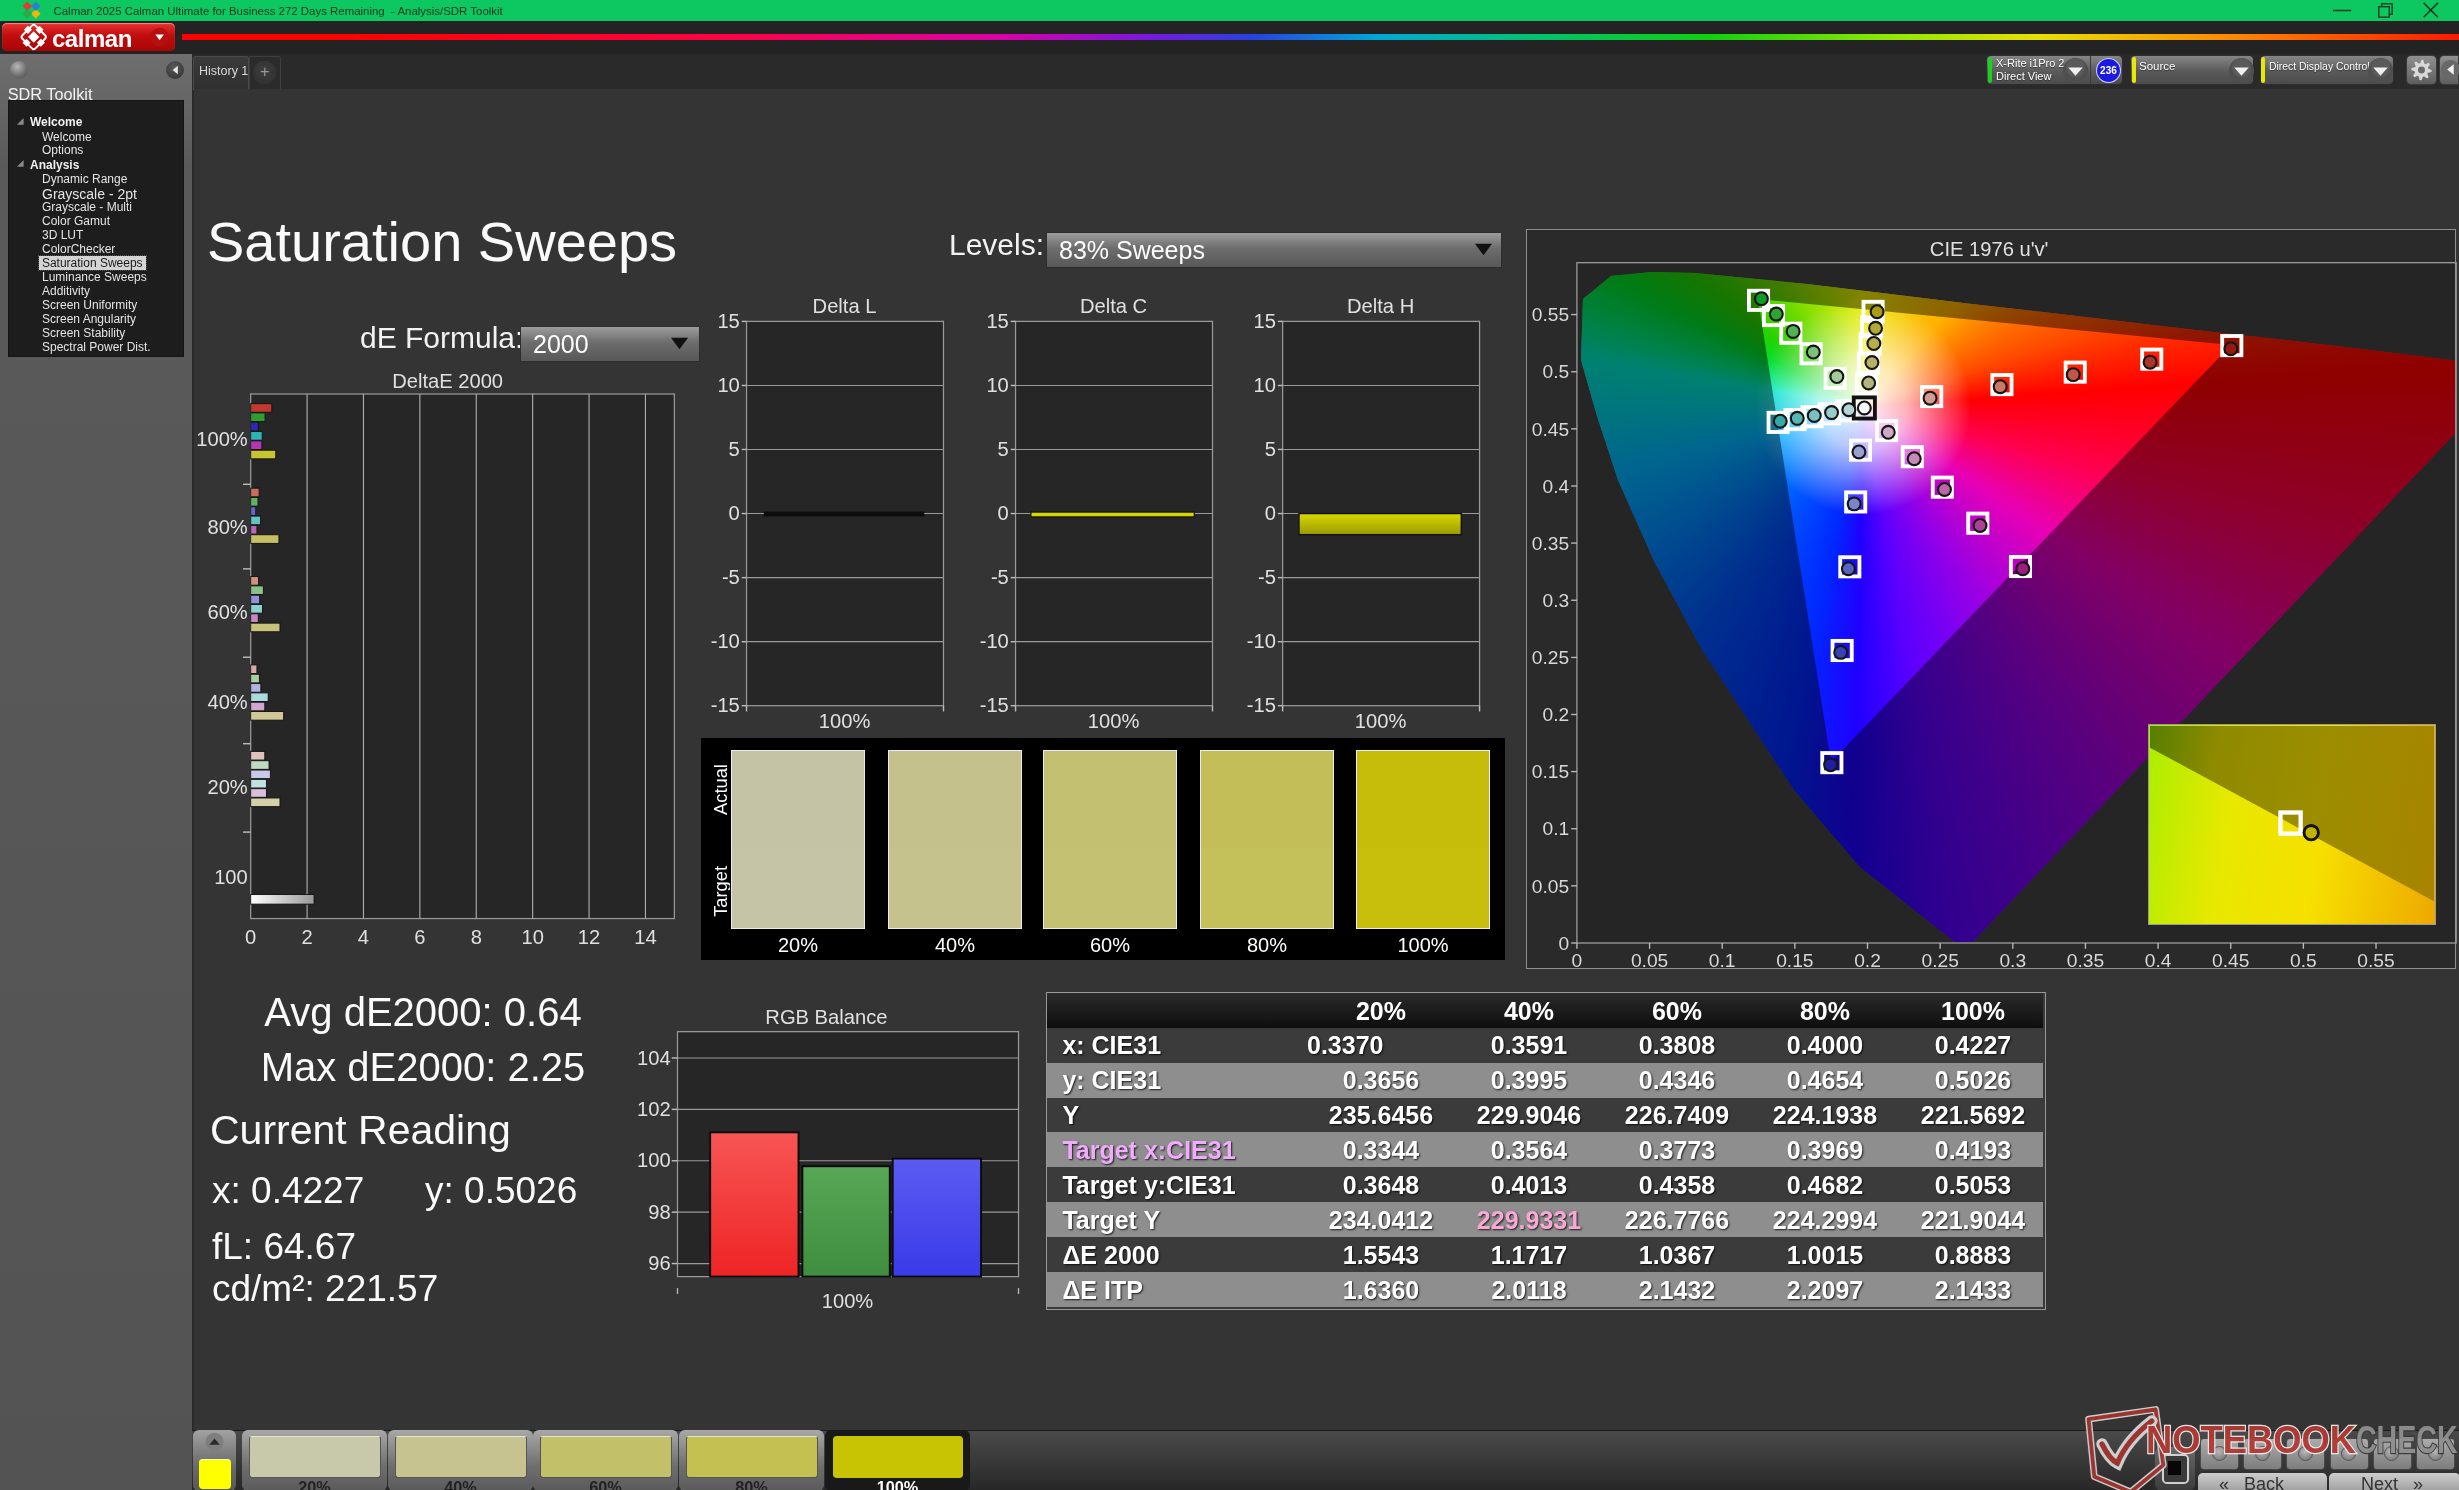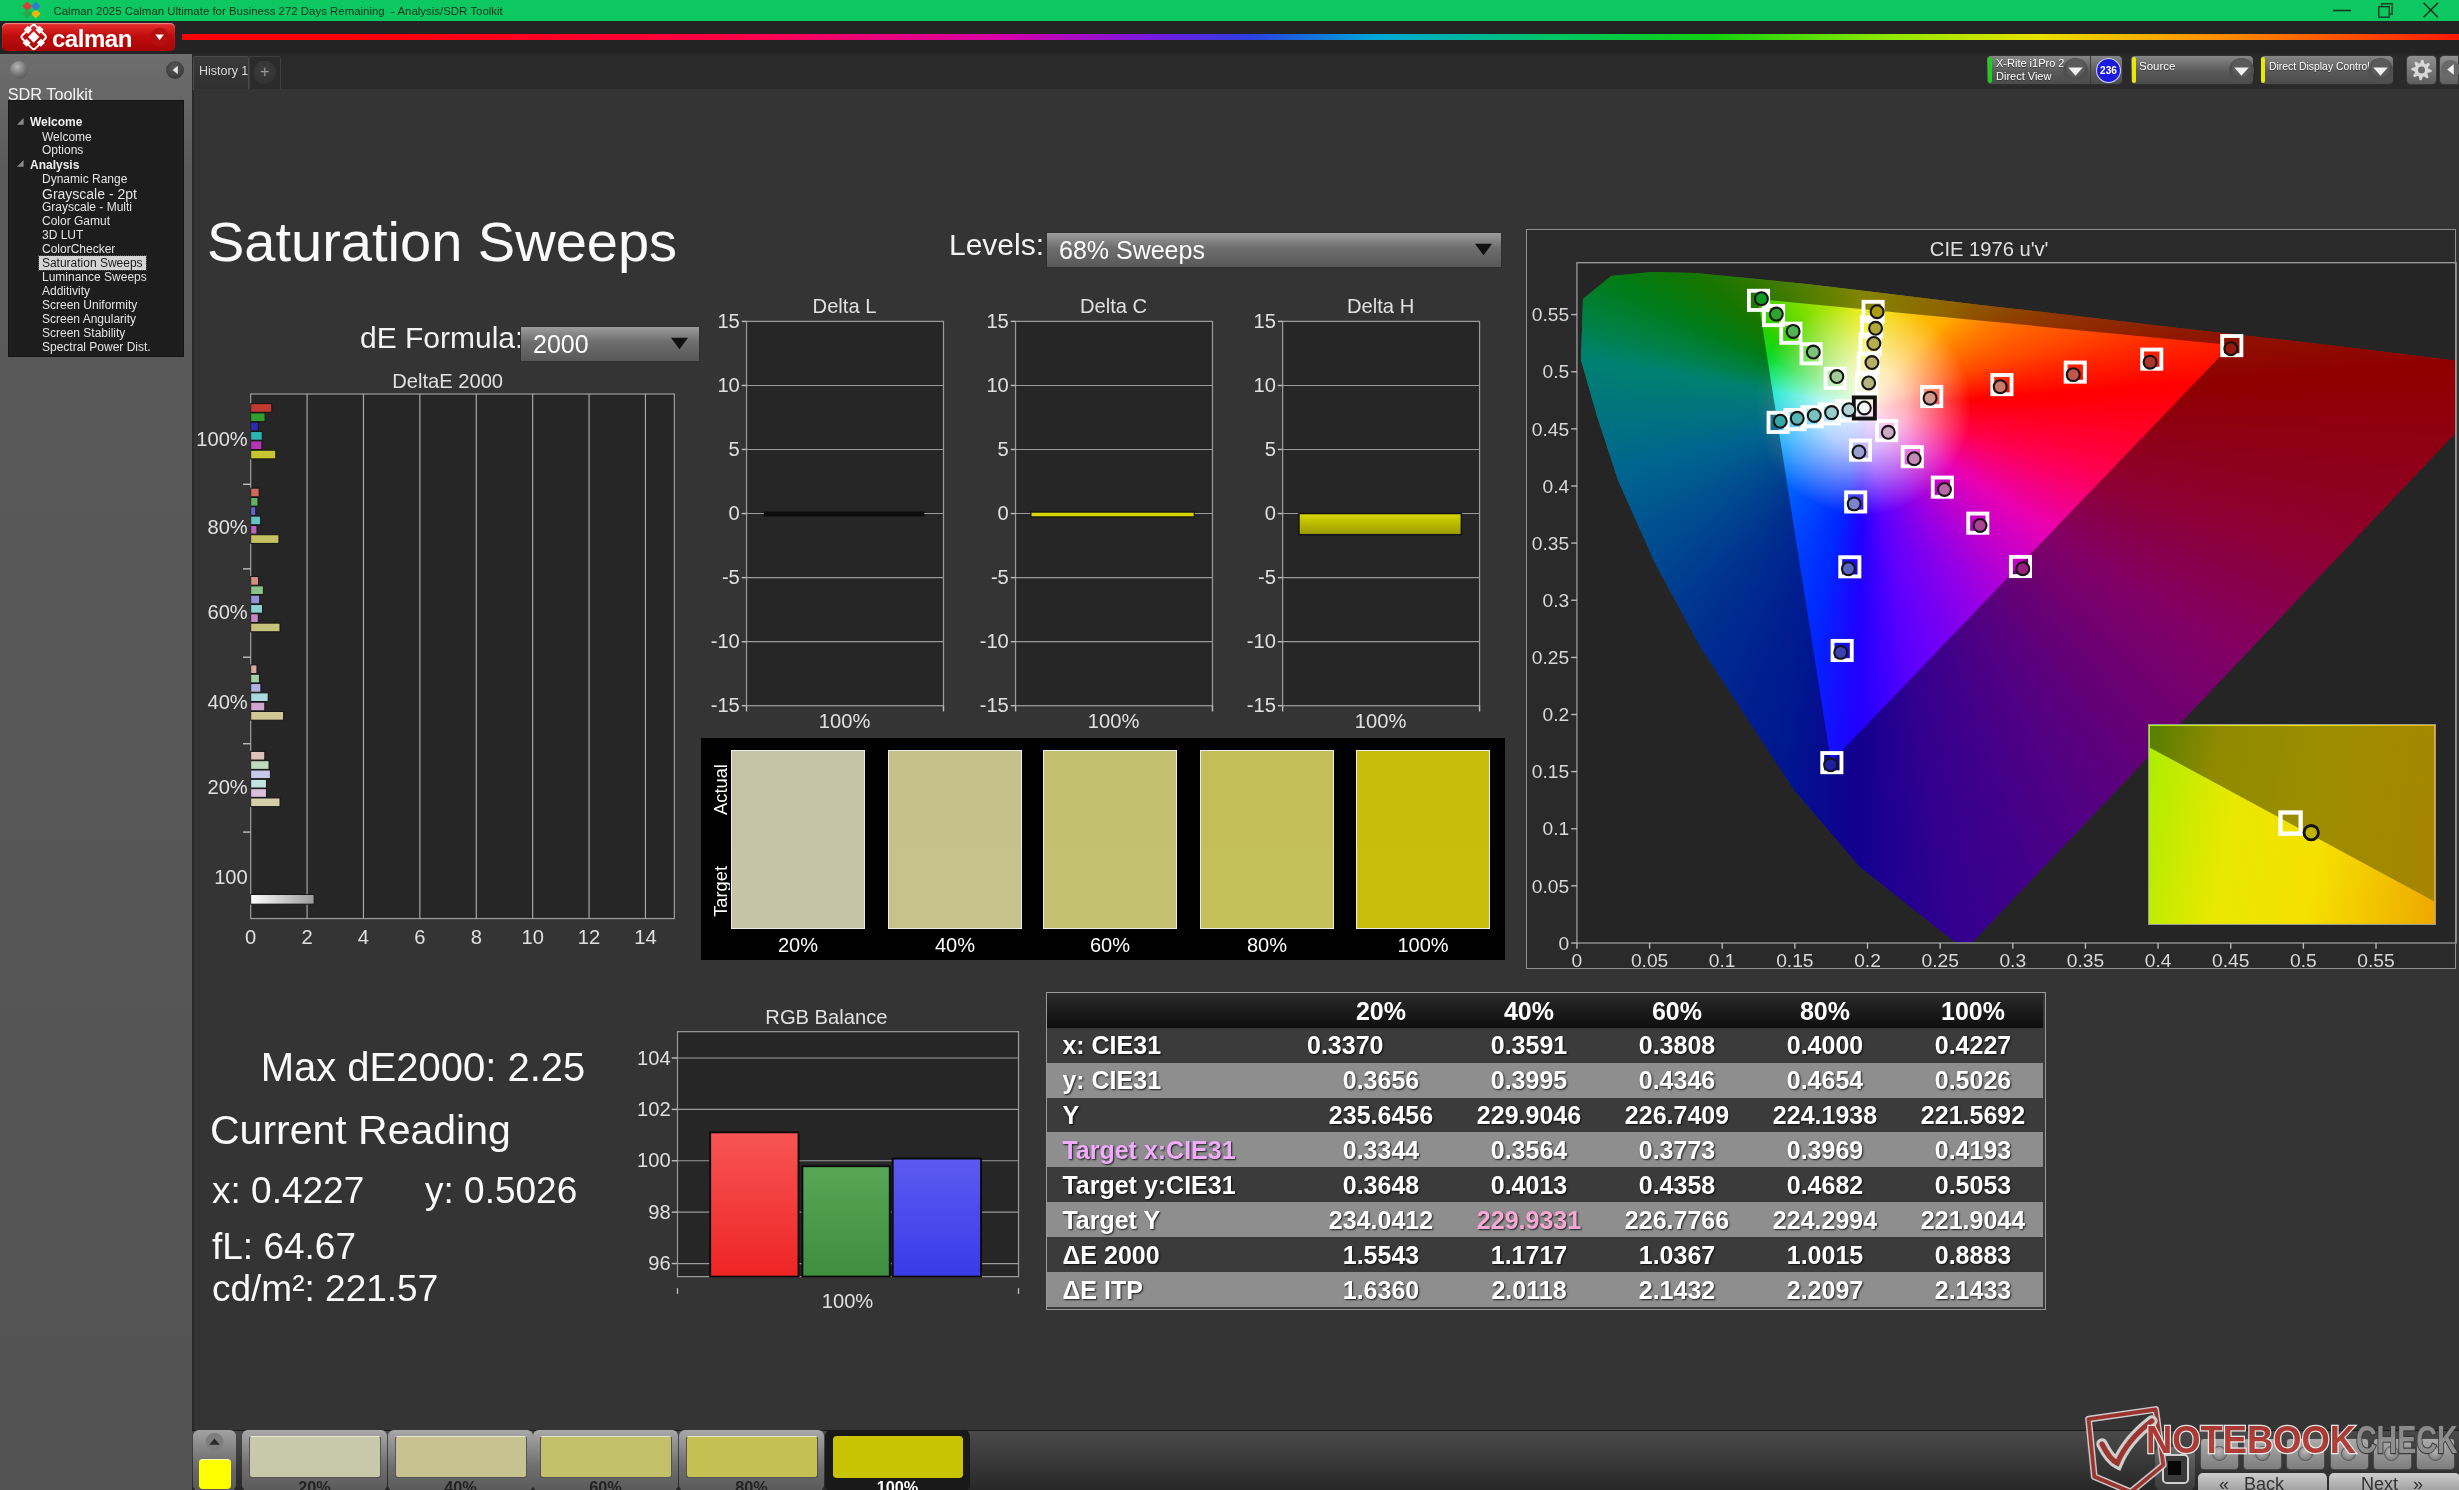--- a/index.html
+++ b/index.html
@@ -121,21 +121,21 @@
 <svg class="abs" style="left:2439px;top:55px" width="20" height="30" viewBox="0 0 21 31">
       <circle cx="12" cy="15" r="10" fill="#686868"></circle>
       <path d="M15.5 9.5 L8.5 15 L15.5 20.5 Z" fill="#f0f0f0"></path>
     </svg>
 
 <div class="abs" style="left:194px;top:89px;width:2265px;height:1341px;background:#343435"></div>
 <div class="abs" style="left:207px;top:209px;font-size:56px;color:#fafafa;letter-spacing:0px">Saturation Sweeps</div>
 
 <div class="abs" style="left:949px;top:228px;font-size:30px;color:#f2f2f2">Levels:</div>
 <div class="abs" style="left:1046px;top:232px;width:456px;height:36px;background:linear-gradient(#9c9c9c,#6d6d6d 45%,#585858);border:1px solid #2e2e2e"></div>
-<div class="abs" style="left:1059px;top:236px;font-size:25px;color:#fdfdfd">68% Sweeps</div>
+<div class="abs" style="left:1059px;top:236px;font-size:25px;color:#fdfdfd">83% Sweeps</div>
 <svg class="abs" style="left:1472px;top:240px" width="23" height="19" viewBox="0 0 24 20">
       <path d="M3 4 L21 4 L12 16 Z" fill="#111"></path>
     </svg>
 
 <div class="abs" style="left:360px;top:321px;font-size:30px;color:#f2f2f2">dE Formula:</div>
 <div class="abs" style="left:520px;top:326px;width:180px;height:36px;background:linear-gradient(#9c9c9c,#6d6d6d 45%,#585858);border:1px solid #2e2e2e"></div>
 <div class="abs" style="left:533px;top:330px;font-size:25px;color:#fdfdfd">2000</div>
 <svg class="abs" style="left:668px;top:334px" width="23" height="19" viewBox="0 0 24 20">
       <path d="M3 4 L21 4 L12 16 Z" fill="#111"></path>
     </svg>
@@ -427,20 +427,21 @@
 <circle cx="517.0" cy="353.5" r="6.7" fill="#9c1e81" stroke="#161616" stroke-width="2.2"></circle>
 <circle cx="346.5" cy="232.0" r="6.7" fill="#97a0d0" stroke="#161616" stroke-width="2.2"></circle>
 <circle cx="341.5" cy="286.0" r="6.7" fill="#7984ca" stroke="#161616" stroke-width="2.2"></circle>
 <circle cx="335.5" cy="353.5" r="6.7" fill="#5963c1" stroke="#161616" stroke-width="2.2"></circle>
 <circle cx="327.5" cy="440.5" r="6.7" fill="#3941b3" stroke="#161616" stroke-width="2.2"></circle>
 <circle cx="317.0" cy="557.5" r="6.7" fill="#1e1fa4" stroke="#161616" stroke-width="2.2"></circle>
 <circle cx="352.1" cy="186.2" r="6.7" fill="#f7f7f7" stroke="#161616" stroke-width="2.2"></circle>
 </svg>
 
 <div class="abs" style="left:420px;top:991px;width:0;height:0"></div>
+<div class="abs" style="left:183px;top:990px;width:480px;text-align:center;font-size:40px;color:#fafafa">Avg dE2000: 0.64</div>
 <div class="abs" style="left:183px;top:1045px;width:480px;text-align:center;font-size:40px;color:#fafafa">Max dE2000: 2.25</div>
 <div class="abs" style="left:210px;top:1107px;font-size:41px;color:#fafafa">Current Reading</div>
 <div class="abs" style="left:212px;top:1170px;font-size:37px;color:#fafafa">x: 0.4227</div>
 <div class="abs" style="left:425px;top:1170px;font-size:37px;color:#fafafa">y: 0.5026</div>
 <div class="abs" style="left:212px;top:1226px;font-size:37px;color:#fafafa">fL: 64.67</div>
 <div class="abs" style="left:212px;top:1268px;font-size:37px;color:#fafafa">cd/m²: 221.57</div>
 
 <svg class="abs" style="left:615px;top:999px" width="442" height="317" viewBox="0 0 460 330">
 <text x="220" y="26" font-size="21" fill="#e0e0e0" text-anchor="middle">RGB Balance</text>
 <rect x="65" y="34" width="355" height="255" fill="#262627" stroke="#999" stroke-width="1.3"></rect>

